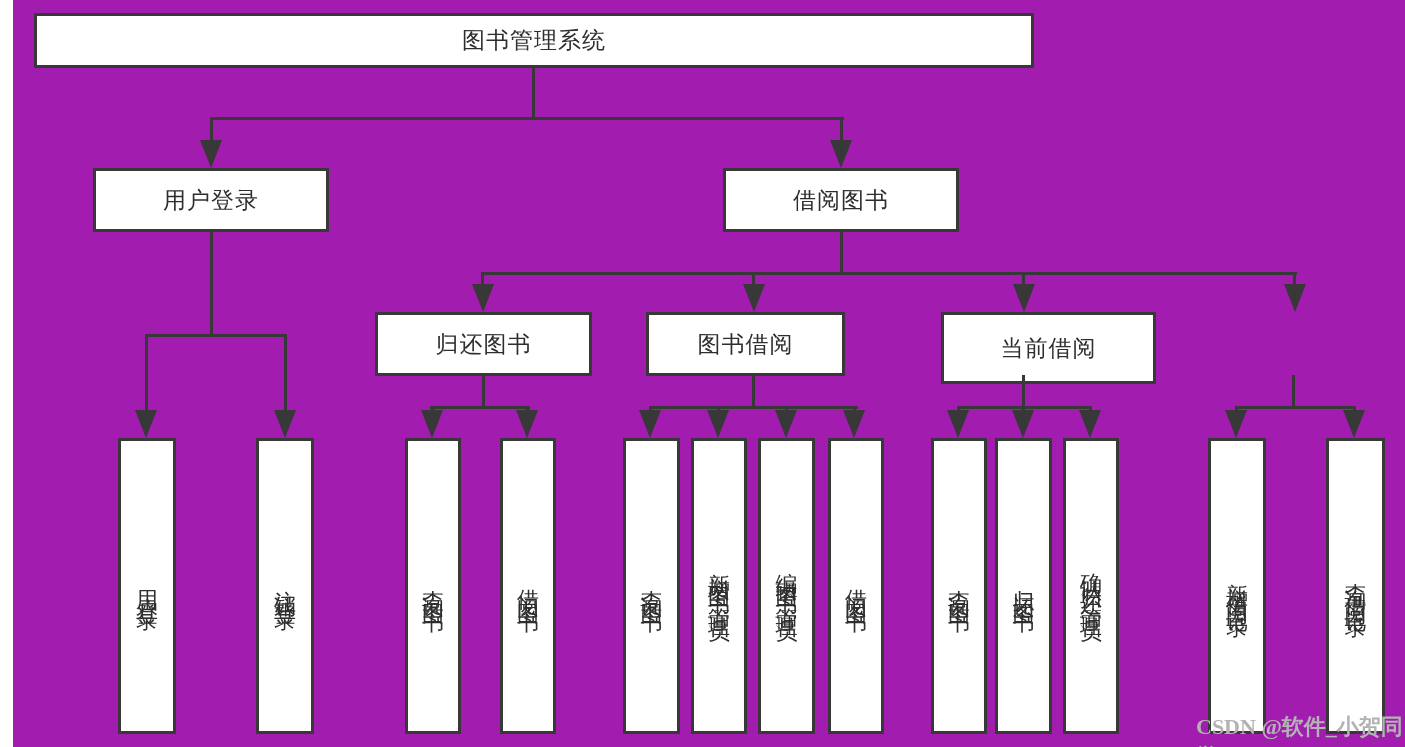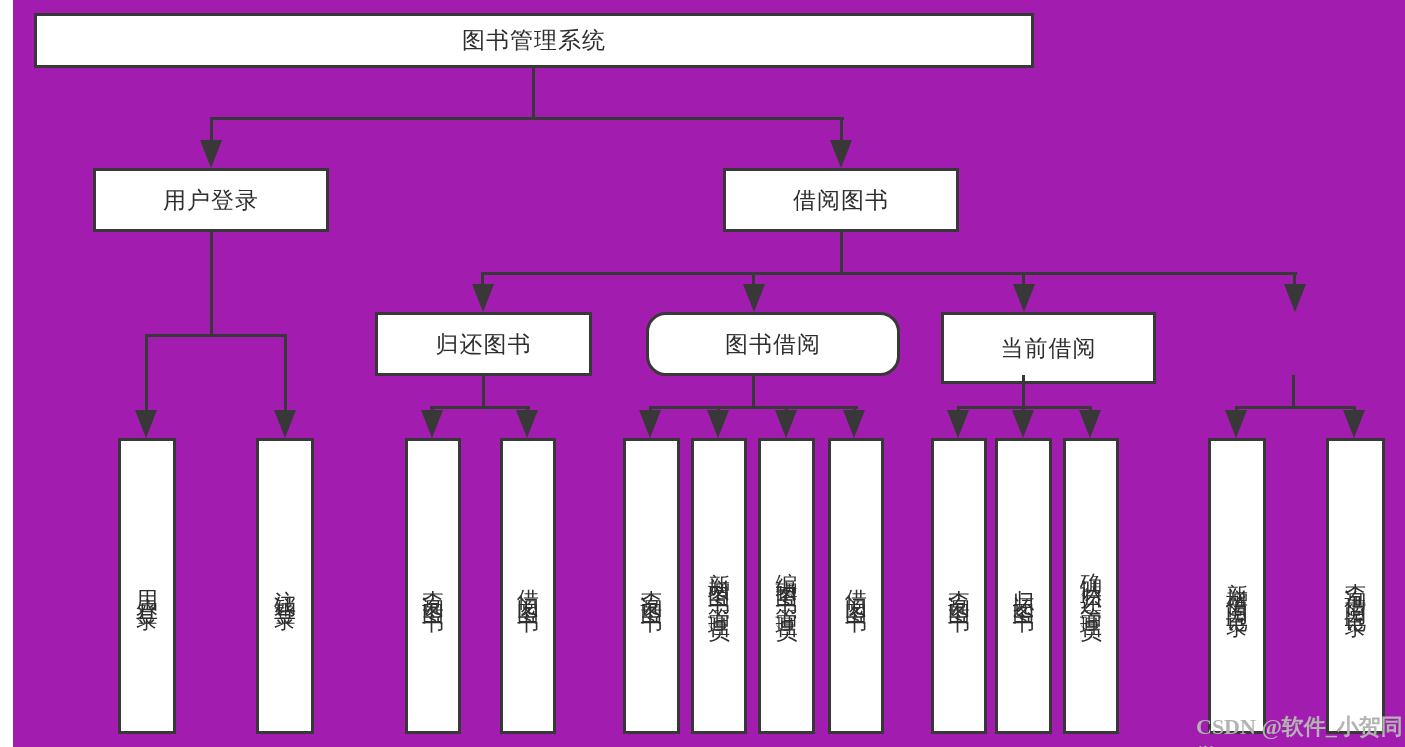--- a/index.html
+++ b/index.html
@@ -56,21 +56,21 @@
   <div class="line" style="left:468px;top:272px;width:3px;height:16px;"></div>
   <div class="arrow" style="left:459px;top:284px;"></div>
   <div class="line" style="left:739px;top:272px;width:3px;height:16px;"></div>
   <div class="arrow" style="left:730px;top:284px;"></div>
   <div class="line" style="left:1009px;top:272px;width:3px;height:16px;"></div>
   <div class="arrow" style="left:1000px;top:284px;"></div>
   <div class="line" style="left:1280px;top:272px;width:3px;height:16px;"></div>
   <div class="arrow" style="left:1271px;top:284px;"></div>
 
   <div class="box" style="left:362px;top:312px;width:217px;height:64px;">归还图书</div>
-  <div class="box" style="left:633px;top:312px;width:254px;height:64px;border-radius:20px;">图书借阅</div>
+  <div class="box" style="left:633px;top:312px;width:199px;height:64px;">图书借阅</div>
   <div class="box" style="left:928px;top:312px;width:215px;height:72px;">当前借阅</div>
 
   <div class="line" style="left:469px;top:375px;width:3px;height:34px;"></div>
   <div class="line" style="left:417px;top:406px;width:100px;height:3px;"></div>
   <div class="line" style="left:418px;top:406px;width:3px;height:10px;"></div>
   <div class="arrow" style="left:408px;top:410px;"></div>
   <div class="line" style="left:513px;top:406px;width:3px;height:10px;"></div>
   <div class="arrow" style="left:503px;top:410px;"></div>
 
   <div class="line" style="left:739px;top:375px;width:3px;height:34px;"></div>

